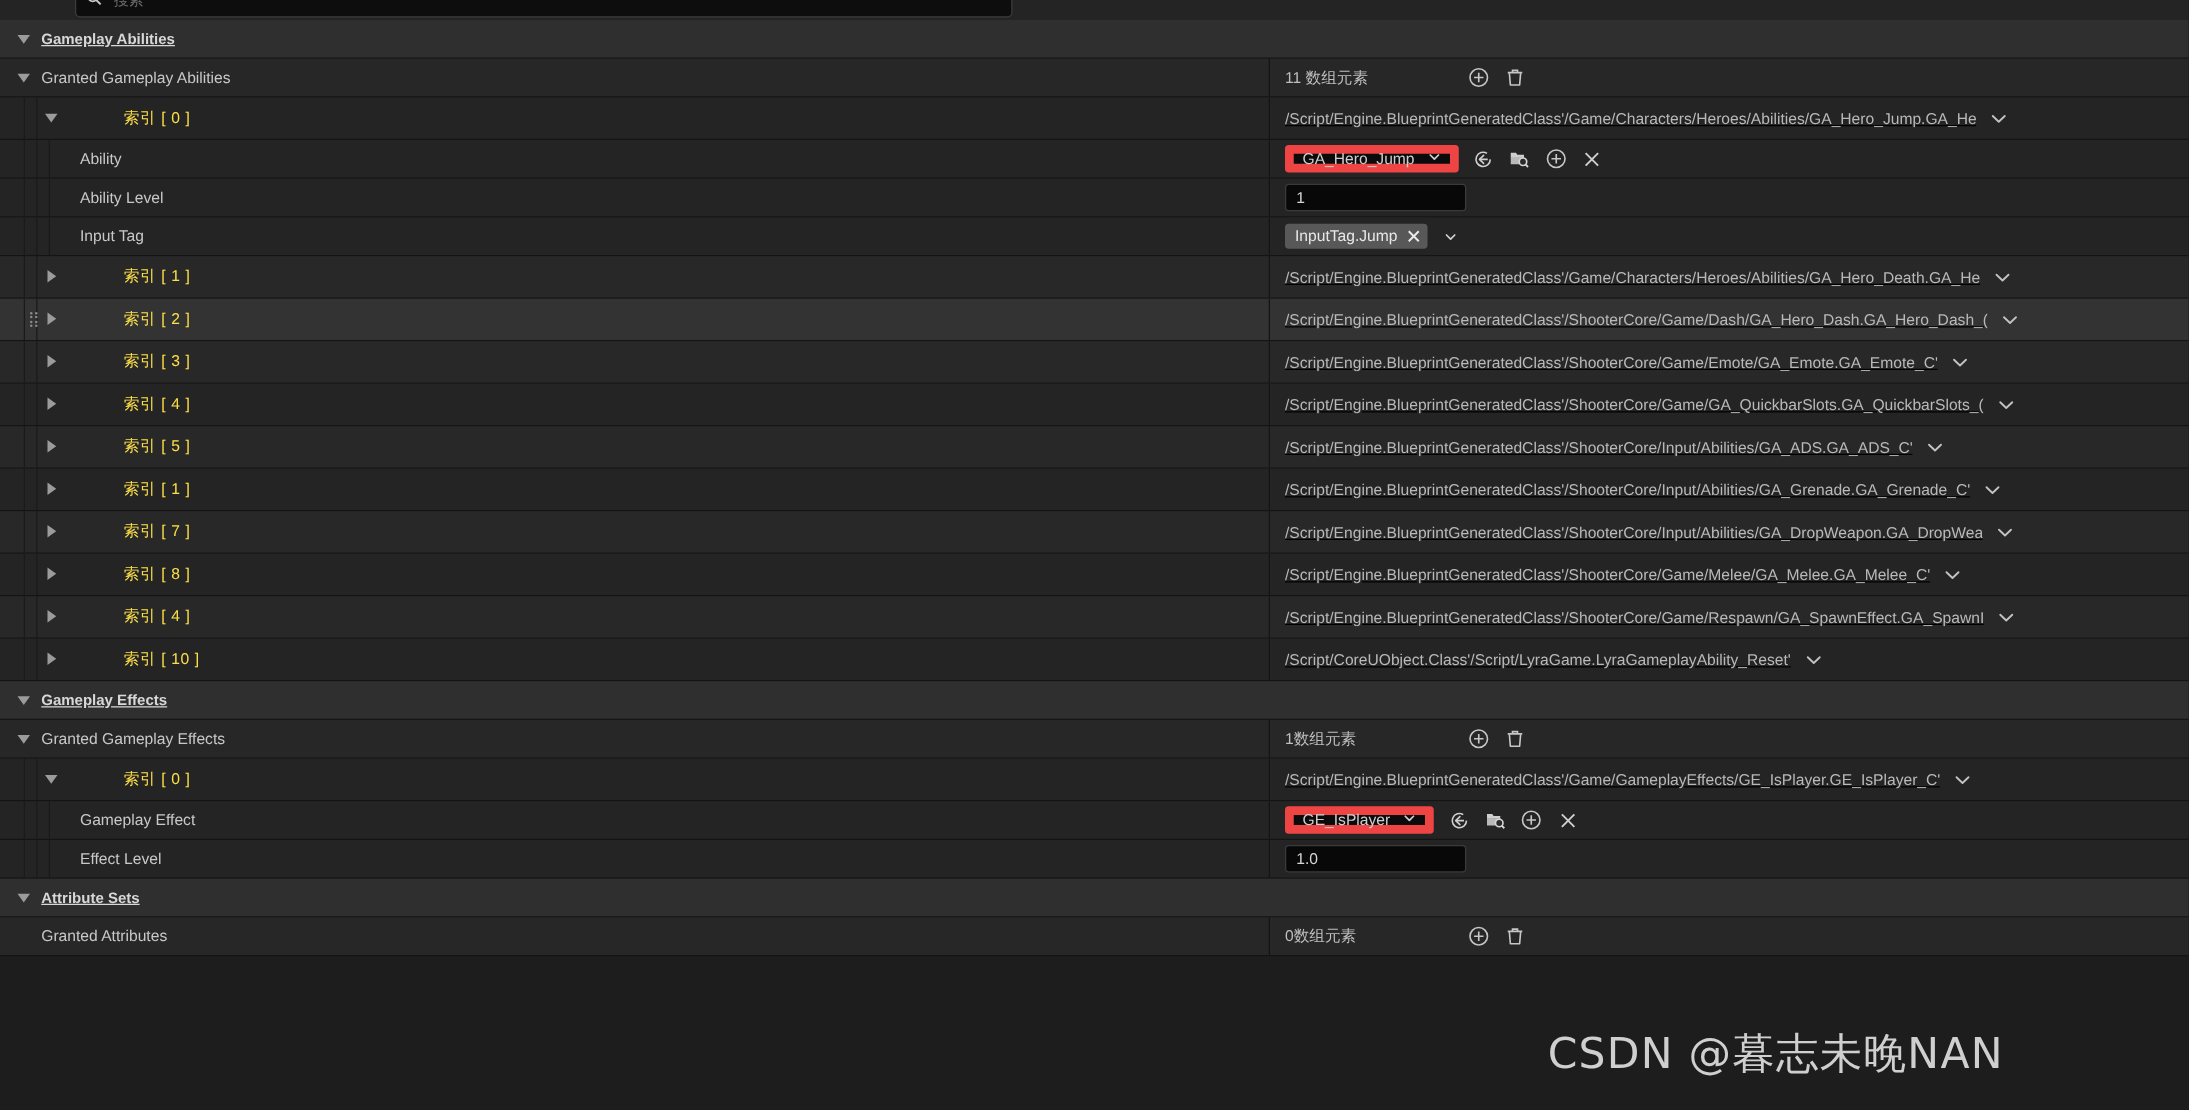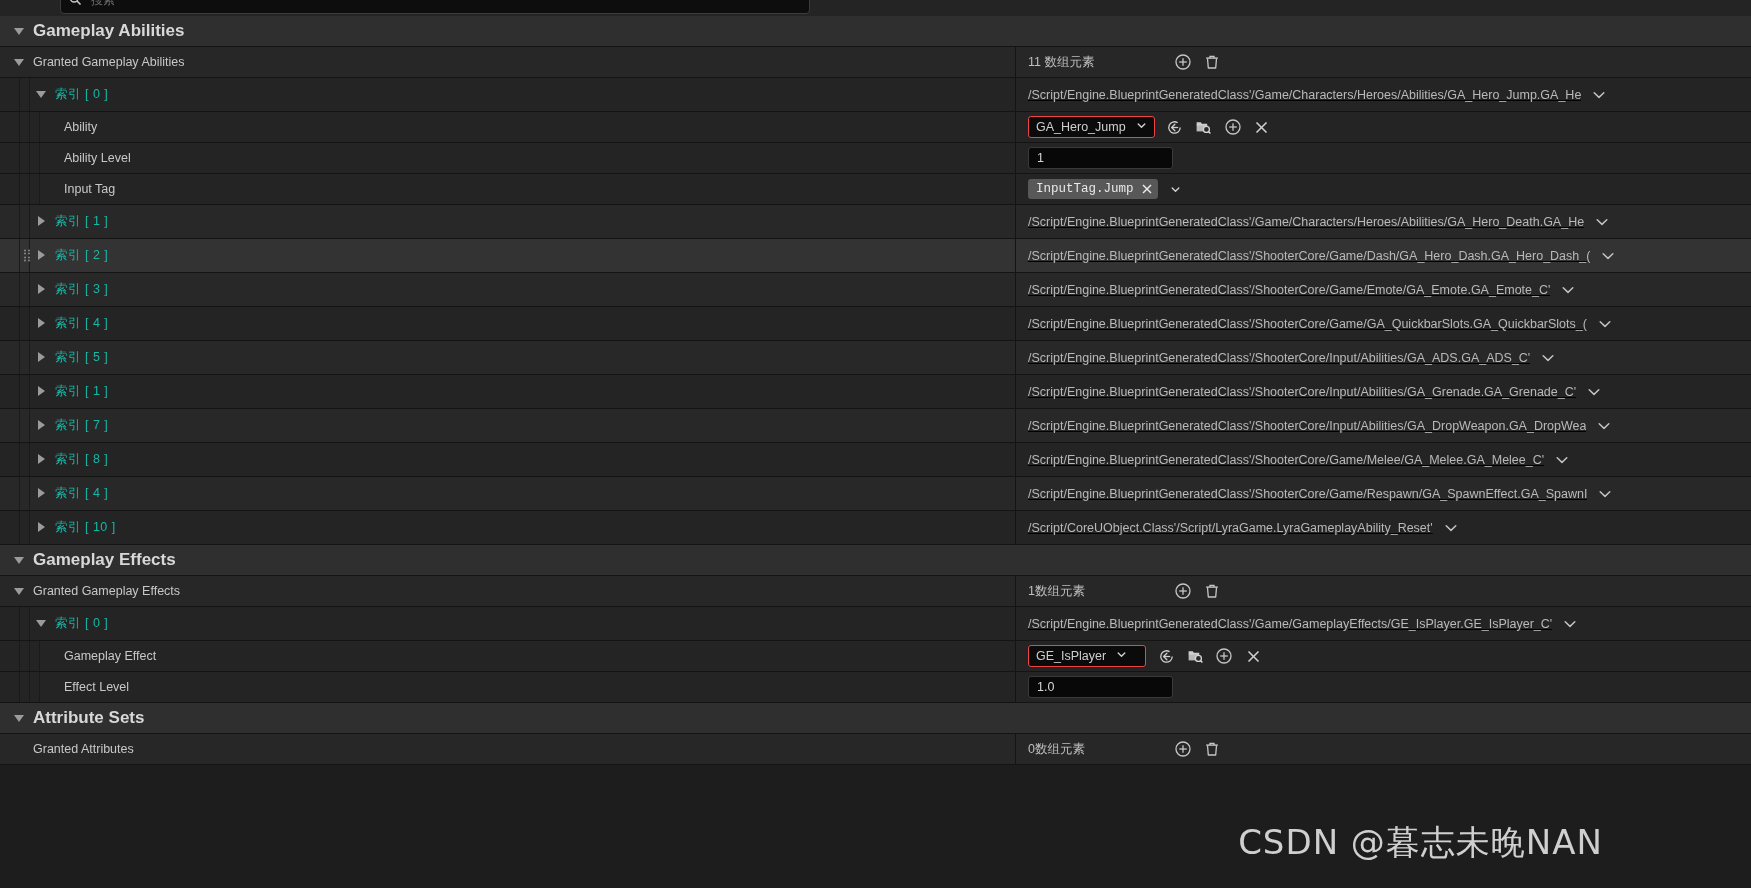--- a/index.html
+++ b/index.html
@@ -66,22 +66,22 @@
     border-left: 5.5px solid transparent; border-right: 5.5px solid transparent;
     border-top: 7px solid #9b9b9b;
   }
   .twisty.right::before {
     content: ""; position: absolute; left: 2px; top: 0;
     border-top: 5.5px solid transparent; border-bottom: 5.5px solid transparent;
     border-left: 7px solid #9b9b9b;
   }
 
   .label { font-size: 12.5px; color: #c8c8c8; white-space: nowrap; }
-  .label.cat { font-weight: bold; color: #d8d8d8; font-size: 17px; }
-  .label.cn  { color: #14b8a6; letter-spacing: 0.5px; }
+  .label.cat { font-weight: bold; color: #d8d8d8; font-size: 12px; text-decoration: underline; }
+  .label.cn  { color: #fde047; letter-spacing: 0.5px; margin-left: 44px; }
 
   .drag-dots {
     position: absolute; left: 24px; top: 50%; transform: translateY(-50%);
     width: 7px; height: 13px;
     display: grid; grid-template-columns: 2px 2px; grid-template-rows: 2px 2px 2px 2px;
     gap: 1.6px 2px;
   }
   .drag-dots i { background: #8a8a8a; border-radius: 1px; display: block; width: 2px; height: 2px; }
 
   .pathtext {
@@ -91,36 +91,36 @@
   .pathwrap { overflow: hidden; height: 100%; display: flex; align-items: center; text-decoration: underline; }
 
   .chev { width: 16px; height: 16px; flex: 0 0 auto; margin-left: 10px; }
   .chev svg { display: block; }
 
   .arraycount { font-size: 12.5px; color: #bfbfbf; white-space: nowrap; }
 
   .iconbtn { width: 20px; height: 20px; flex: 0 0 auto; display: flex; align-items: center; justify-content: center; }
 
   .combo {
-    height: 22px; min-width: 118px; background: #0b0b0b; border: 1px solid #ef4444;
+    height: 22px; min-width: 118px; background: #0b0b0b; border: 7px solid #ef4444;
     border-radius: 3px; display: flex; align-items: center; padding: 0 7px;
     font-size: 12.5px; color: #cfcfcf; white-space: nowrap;
   }
   .combo .cv { margin-right: 10px; }
 
   .numfield {
     height: 22px; width: 145px; background: #080808; border: 1px solid #3a3a3a;
     border-radius: 3px; display: flex; align-items: center; padding: 0 8px;
     font-size: 12.5px; color: #d6d6d6;
   }
 
   .tagpill {
     height: 20px; background: #585858; border-radius: 3px;
     display: flex; align-items: center; padding: 0 5px 0 8px;
-    font-size: 12.5px; color: #e8e8e8; white-space: nowrap; font-family: Liberation Mono, monospace;
+    font-size: 12.5px; color: #e8e8e8; white-space: nowrap;
   }
   .tagpill .x { margin-left: 7px; display: flex; align-items: center; }
 
   .watermark {
     position: absolute; right: 12px; bottom: 22px;
     font-size: 34px; color: #cfcfcf; letter-spacing: 1px;
     font-family: "DejaVu Sans", sans-serif;
     white-space: nowrap;
   }
   .bottombar { position: absolute; left: 0; bottom: 0; width: 1751px; height: 60px; background: #1d1d1d; }

